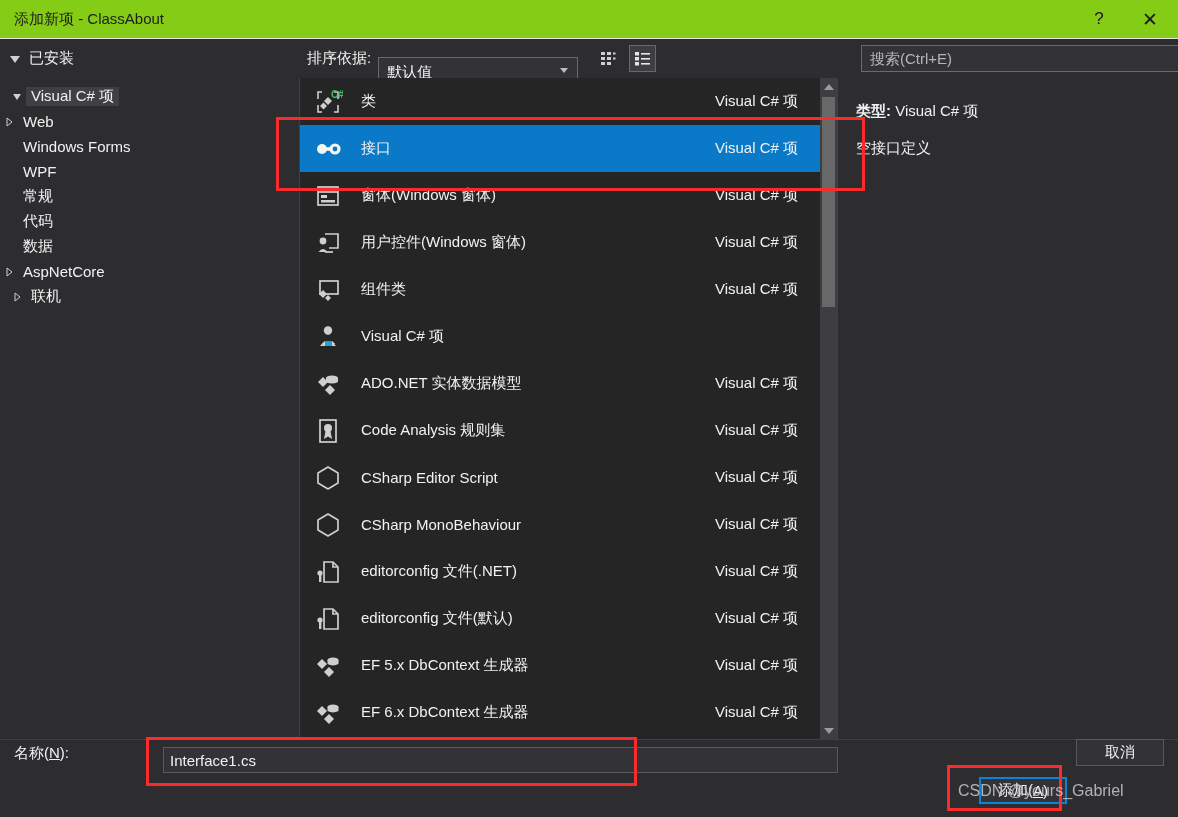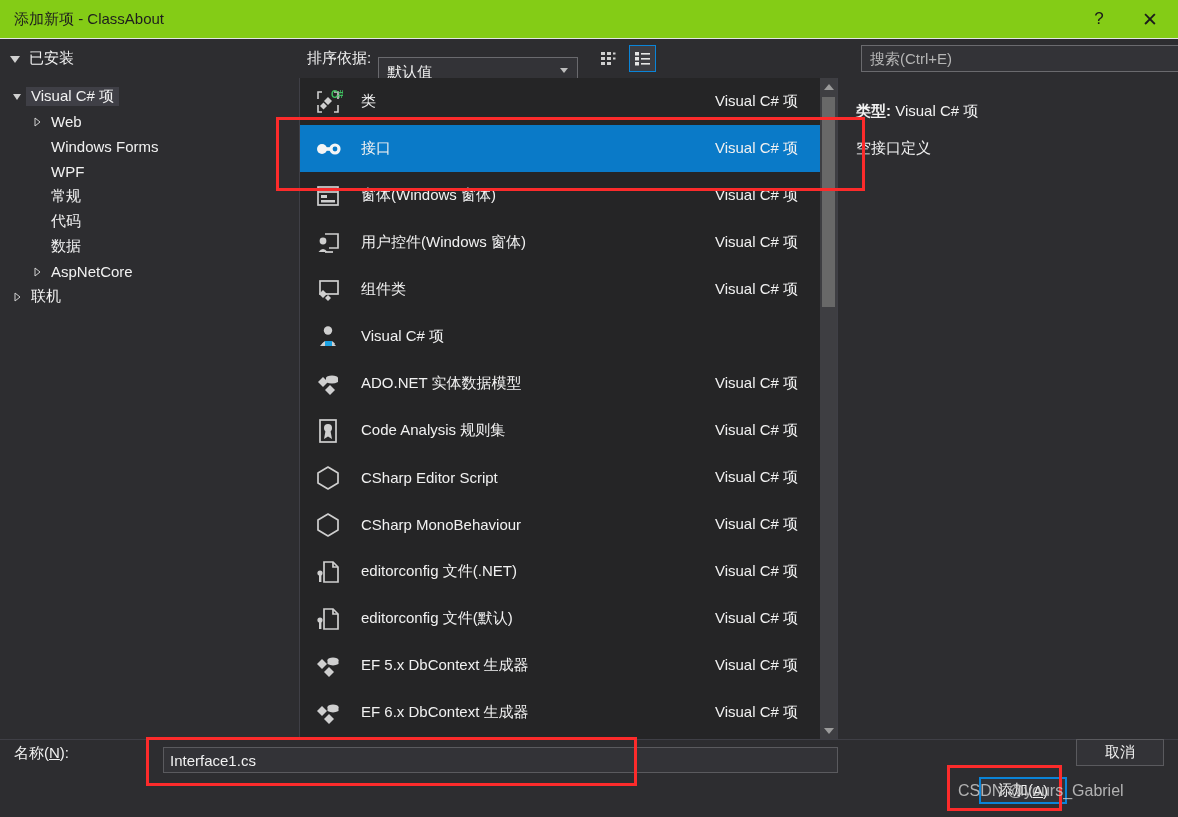--- a/index.html
+++ b/index.html
@@ -109,21 +109,21 @@
     border-right: 1px solid #3f3f46;
   }
   .tree-node {
     height: 25px; display: flex; align-items: center;
     color: #f1f1f1; font-size: 15px; white-space: nowrap;
   }
   .tree-node .exp { width: 18px; display: flex; justify-content: center; align-items: center; }
   .tree-node .lbl { padding: 0 5px; }
   .tree-node.selected .lbl { background: #3f3f46; }
   .lvl1 { padding-left: 8px; }
-  .lvl2 { padding-left: 28px; }
+  .lvl2 { }
 
   
   .listwrap {
     width: 538px; min-width: 538px;
     background: #252526;
     display: flex; position: relative;
     border-right: 1px solid #3f3f46;
   }
   .list {
     flex: 1; overflow: hidden; position: relative;

